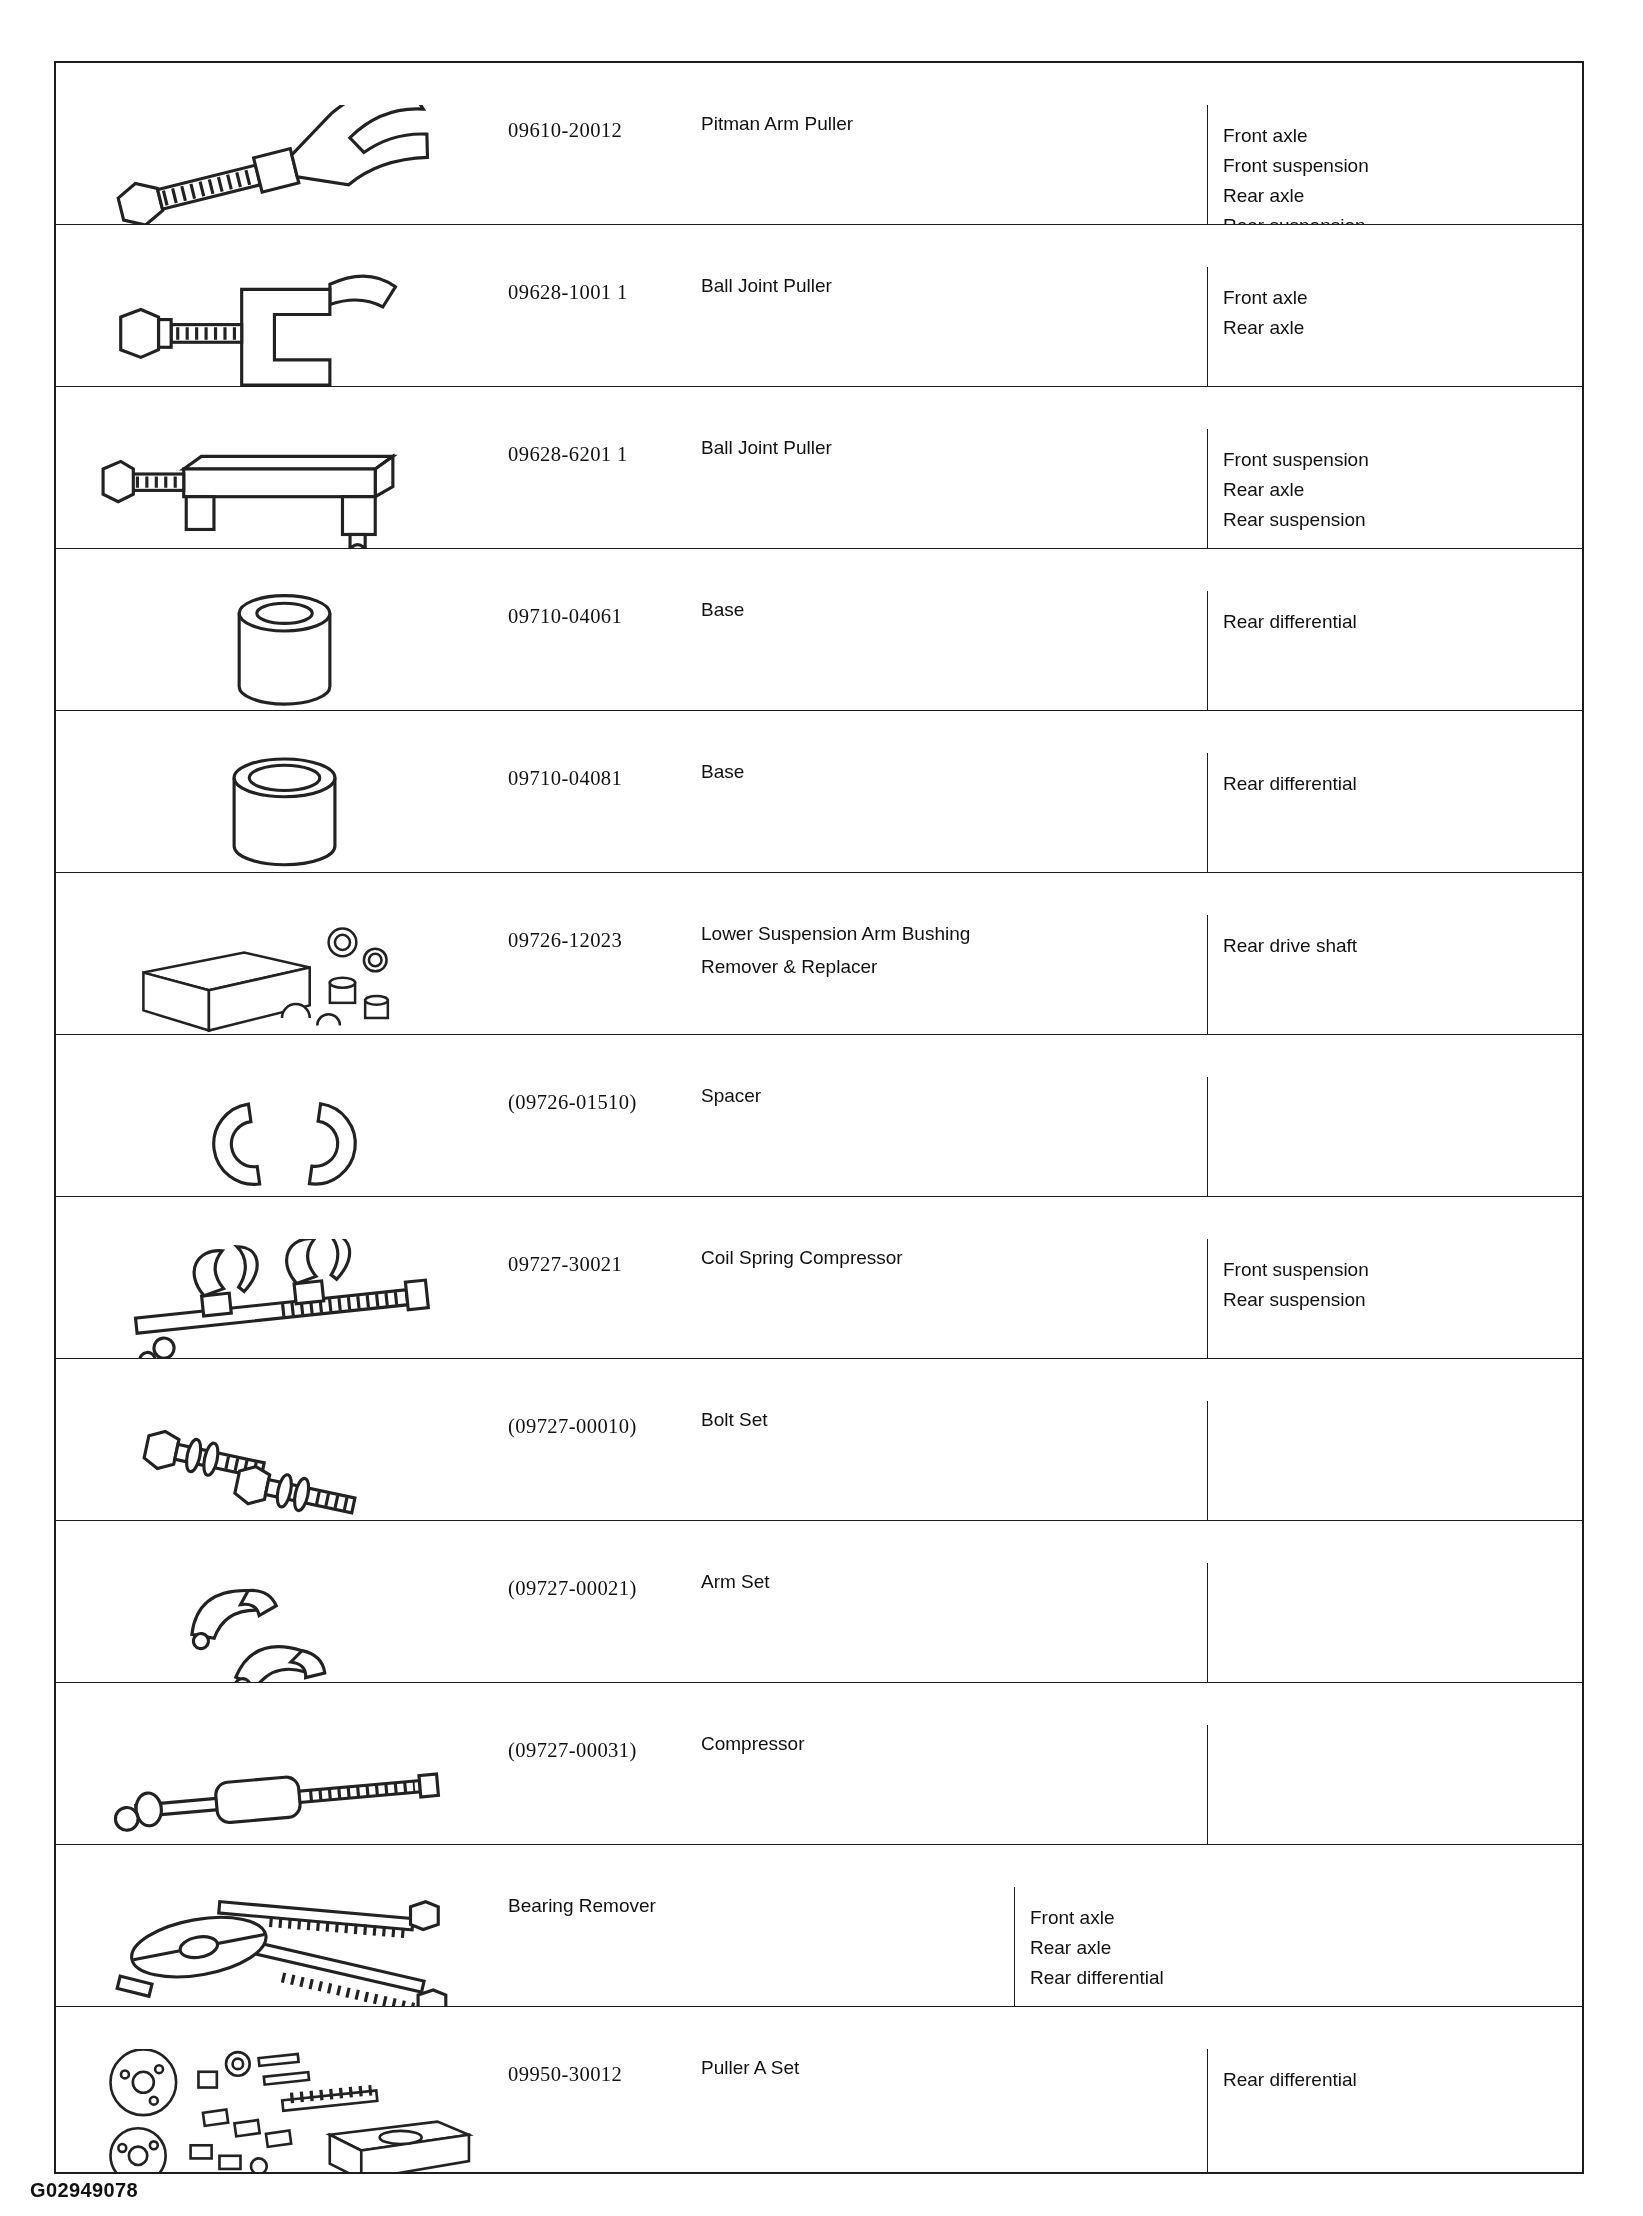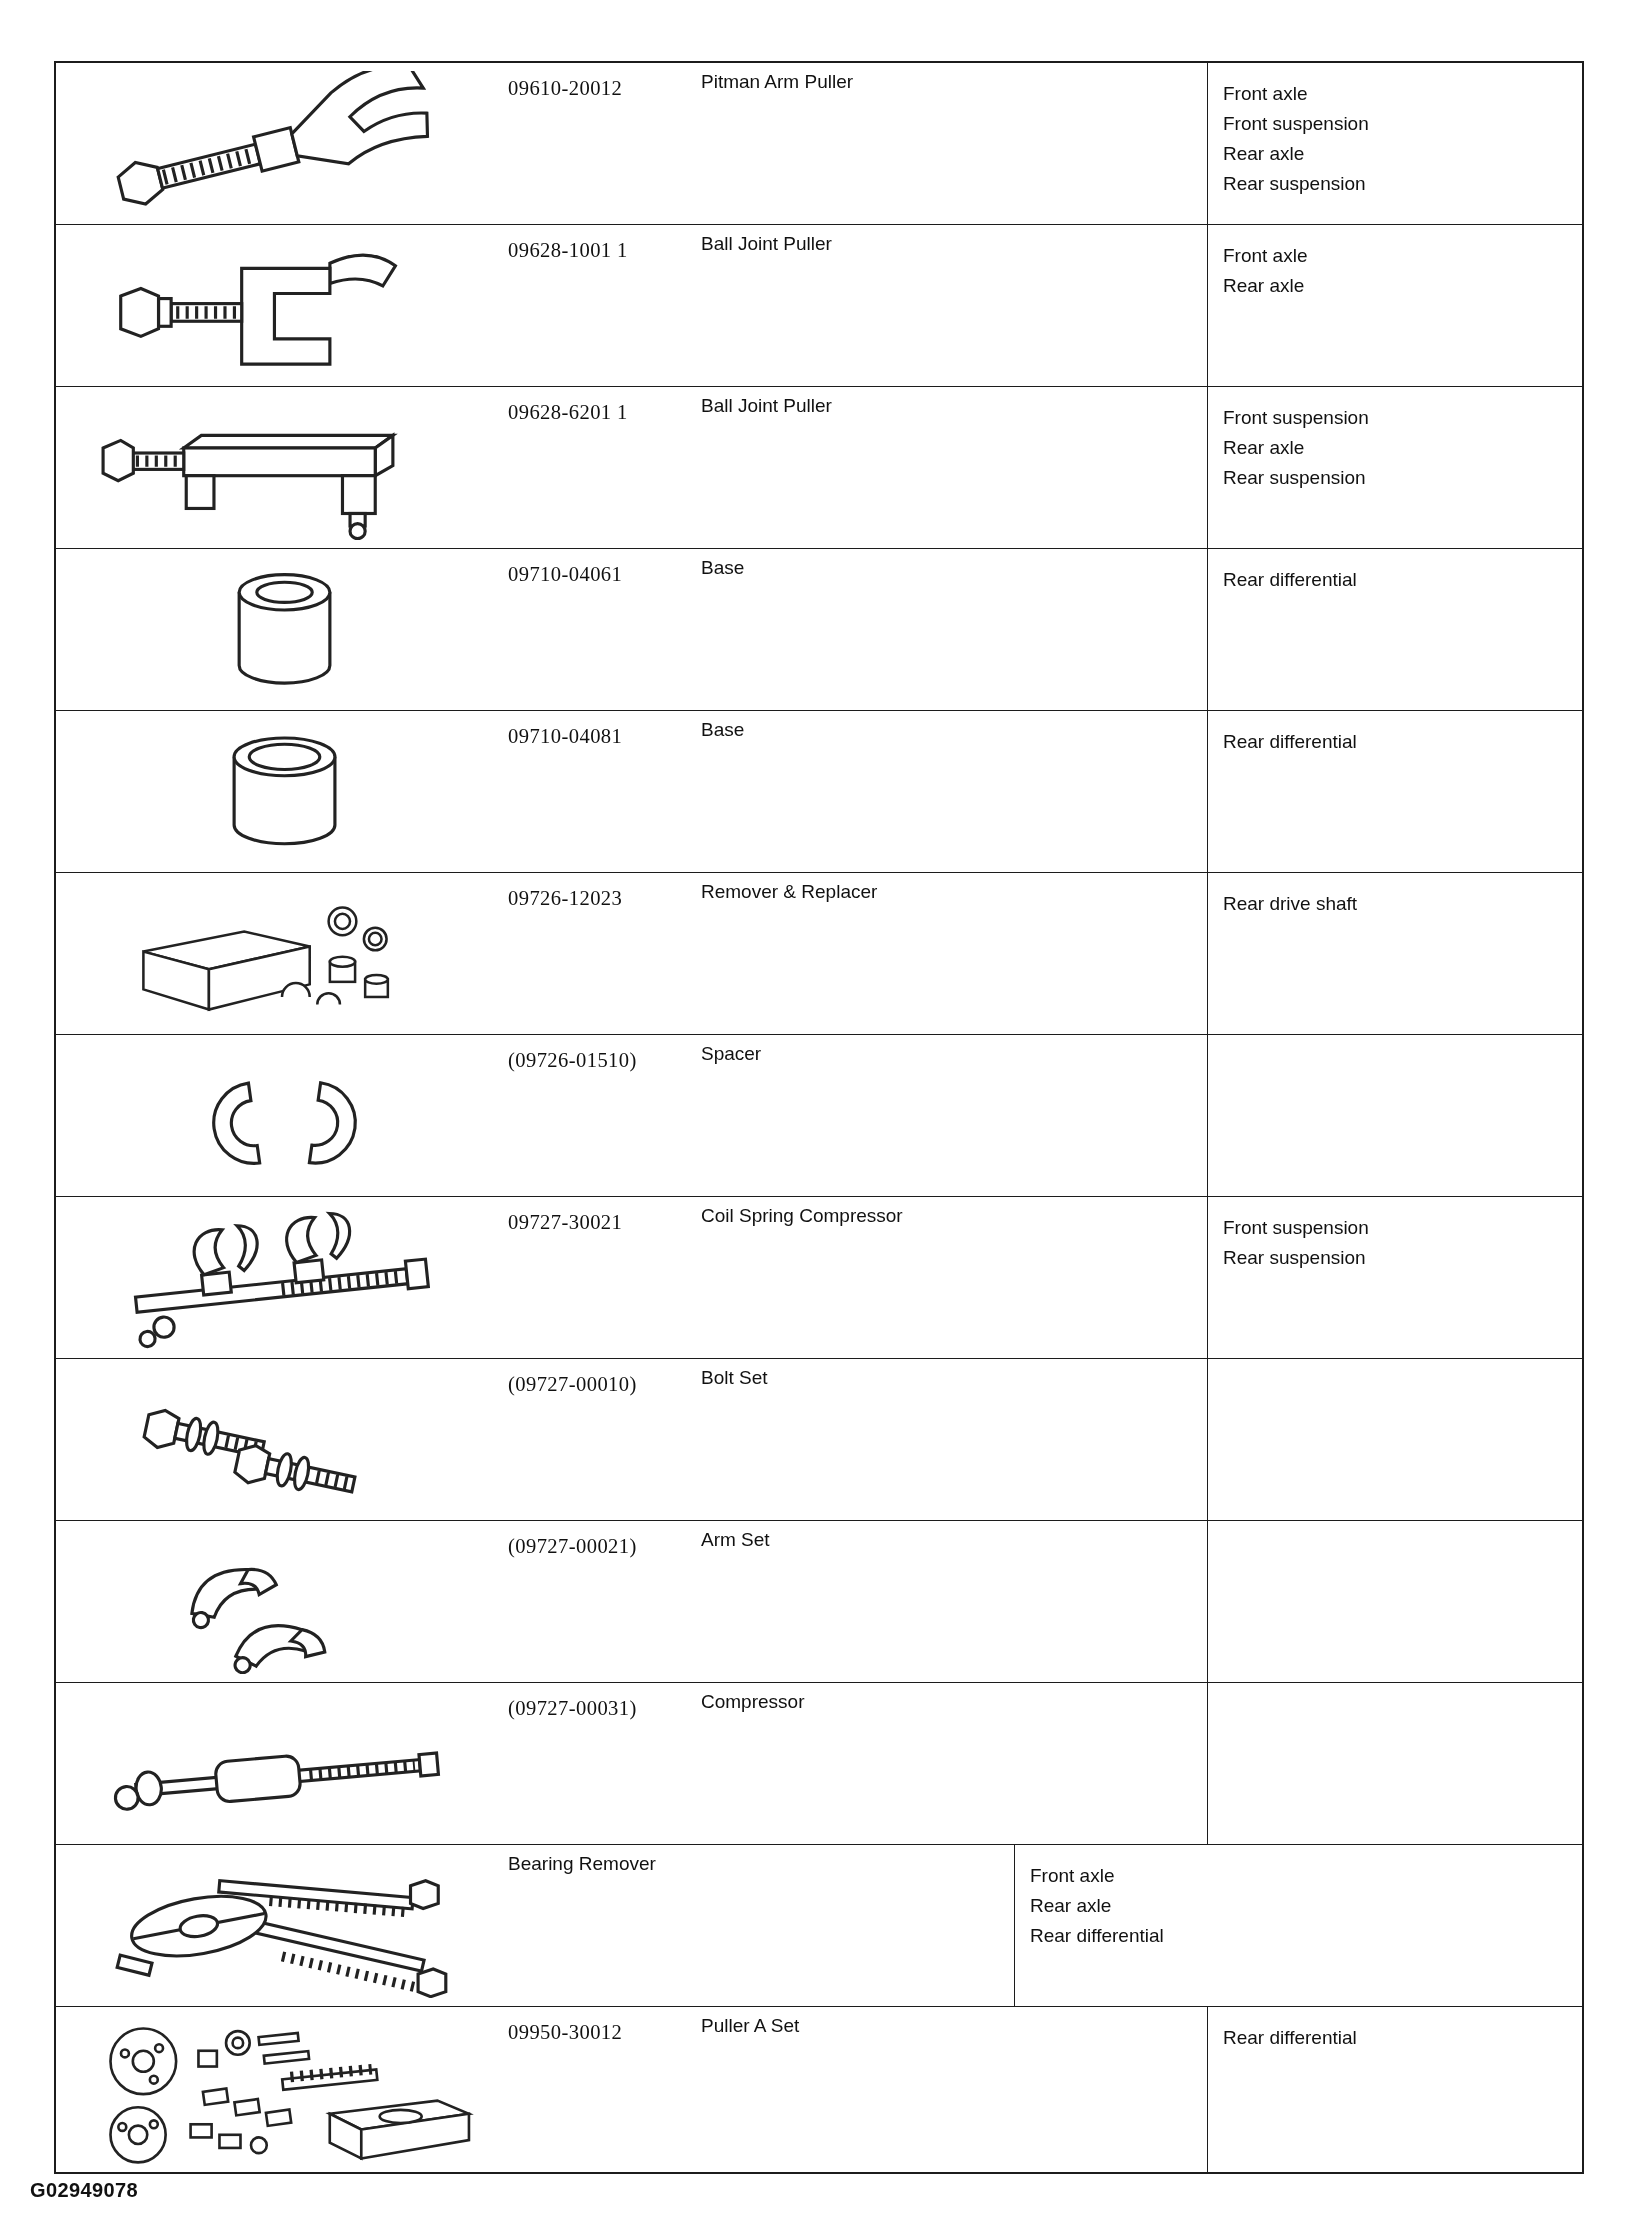--- a/index.html
+++ b/index.html
@@ -6,21 +6,21 @@
   .page {
     position:relative; width:1644px; height:2216px; background:#ffffff;
     font-family:"Liberation Sans", sans-serif; color:#111;
   }
   .sst-table {
     position:absolute; left:54px; top:61px; width:1530px;
     border:2.1px solid #1c1c1c; background:#fff; box-sizing:border-box;
   }
   .row { display:flex; height:162px; border-bottom:1.6px solid #1c1c1c; box-sizing:border-box; }
   .row:last-child { border-bottom:none; height:165px; }
-  .cell { box-sizing:border-box; overflow:hidden; }
+  .cell { box-sizing:border-box; overflow:hidden;margin-top:42px; }
   .illo { width:452px; display:flex; align-items:center; justify-content:center; }
   .part {
     width:193px; padding-top:14px; font-family:"Liberation Serif", serif;
     font-size:20.6px; letter-spacing:0.4px; white-space:nowrap;
   }
   .name { width:506px; padding-top:2px; font-size:19px; line-height:33px; }
   .apps {
     flex:1; border-left:1.6px solid #1c1c1c; padding:16px 0 0 15px;
     font-size:19px; line-height:30px;
   }
@@ -179,20 +179,21 @@
             <ellipse cx="198" cy="64" rx="10" ry="4"></ellipse>
             <rect x="216" y="78" width="18" height="14"></rect>
             <ellipse cx="225" cy="78" rx="9" ry="3.5"></ellipse>
             <path d="M150,92 a11,11 0 0 1 22,0"></path>
             <path d="M178,98 a9,9 0 0 1 18,0"></path>
           </g>
         </svg>
       </div>
       <div class="cell part">09726-12023</div>
       <div class="cell name">
+        <div>Lower Suspension Arm Bushing</div>
         <div>Remover &amp; Replacer</div>
       </div>
       <div class="cell apps">
         <div>Rear drive shaft</div>
         <div></div>
         <div></div>
         <div></div>
       </div>
     </div>
 

